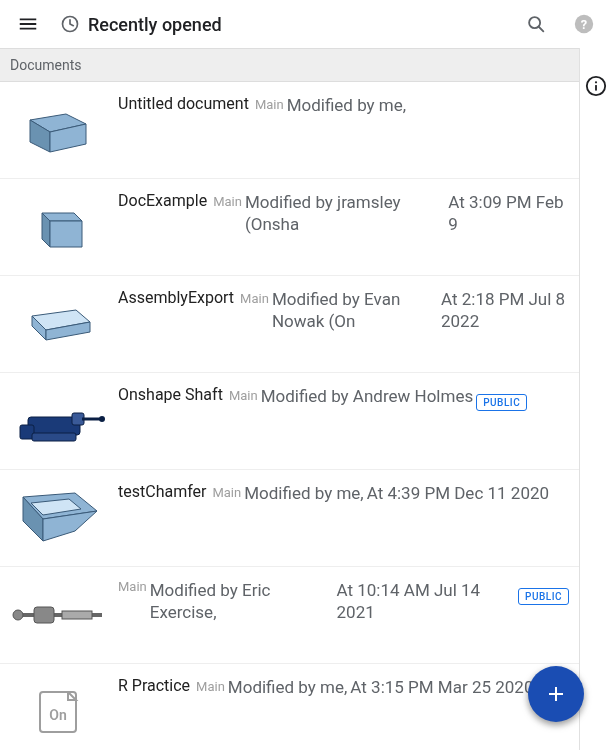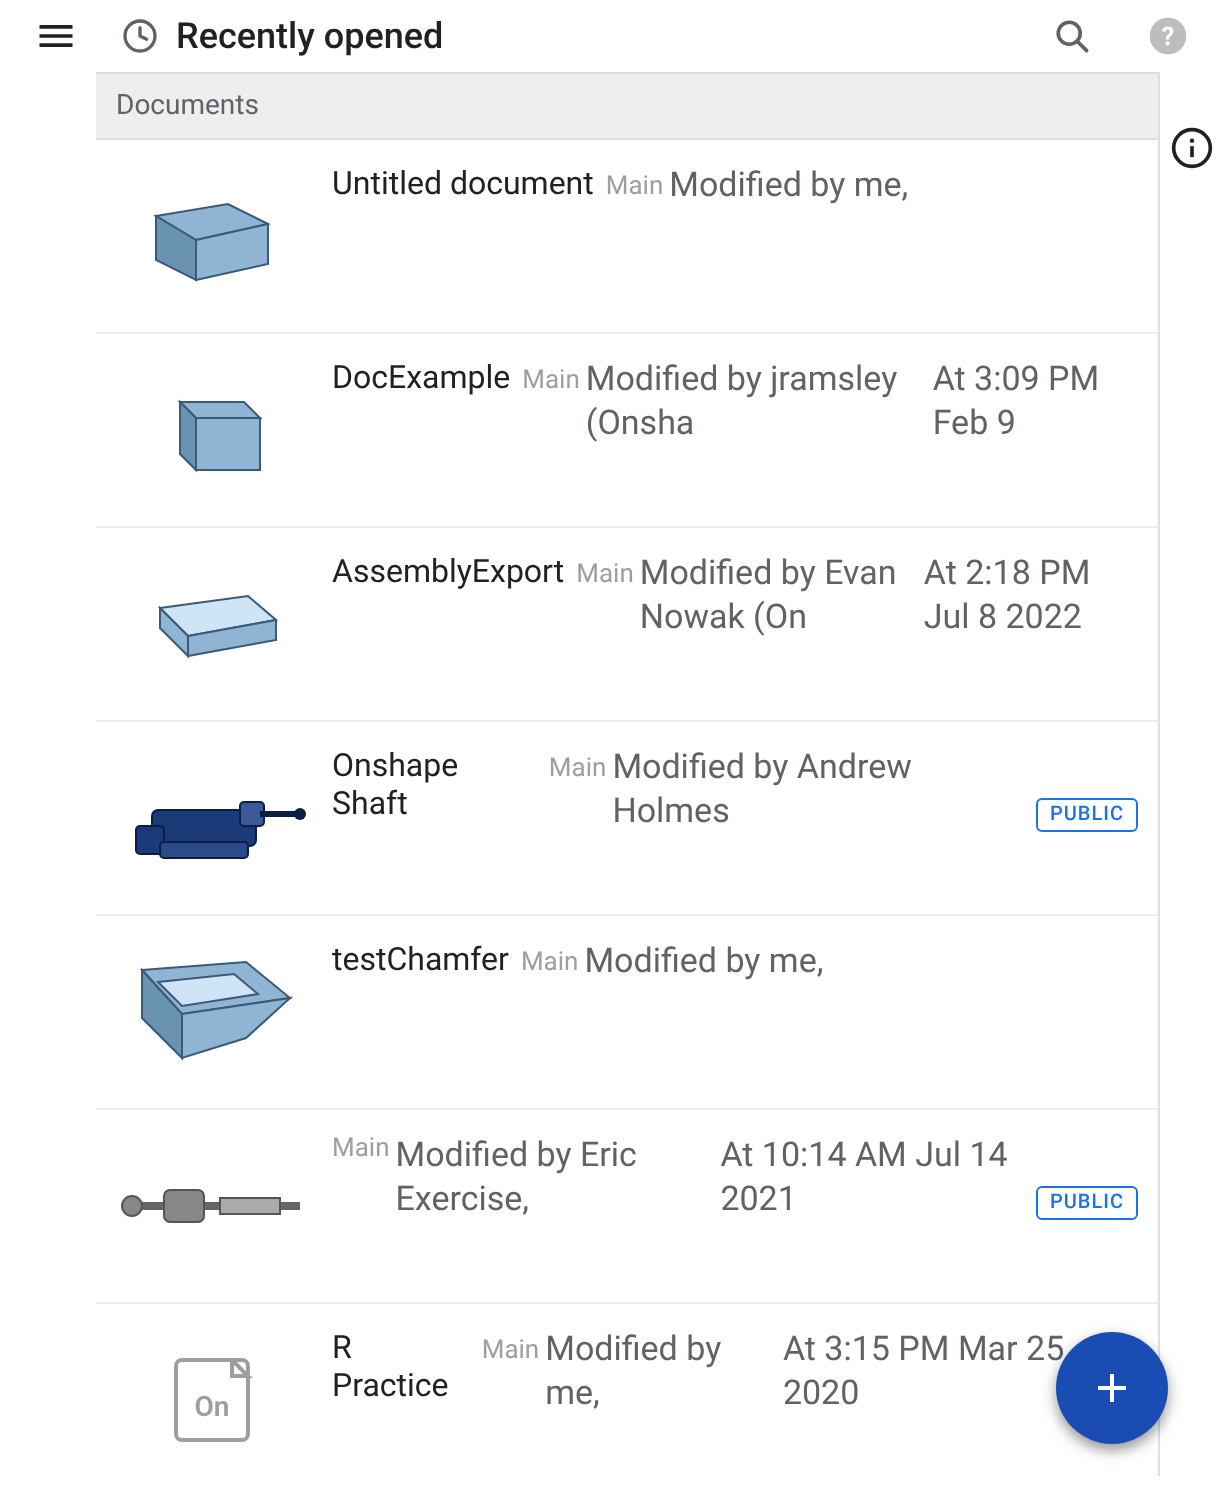--- a/index.html
+++ b/index.html
@@ -6,21 +6,21 @@
 body {
   font-family: Roboto, "Helvetica Neue", Arial, sans-serif;
   background: #fff;
   width: 612px;
   height: 750px;
   overflow: hidden;
   position: relative;
   color: #212121;
 }
 .topbar {
-  height: 36px;
+  height: 48px;
   display: flex;
   align-items: center;
   padding: 0 8px;
   gap: 8px;
 }
 .topbar-left { display: flex; align-items: center; gap: 12px; flex: 1; }
 .icon-btn {
   width: 40px; height: 40px;
   display: flex; align-items: center; justify-content: center;
   cursor: pointer; border-radius: 50%;
@@ -30,21 +30,20 @@
   font-size: 18px;
   font-weight: 500;
   color: #202124;
   display: flex;
   align-items: center;
   gap: 8px;
 }
 .content-wrap {
   display: flex;
   height: calc(750px - 48px);
-  padding-left: 48px;
 }
 .main-col {
   flex: 1;
   overflow-y: auto;
   border-right: 1px solid #e0e0e0;
 }
 .right-col {
   width: 32px;
   padding-top: 24px;
   display: flex;
@@ -93,21 +92,21 @@
 }
 .doc-branch {
   font-size: 13px;
   color: #9e9e9e;
 }
 .doc-modified {
   font-size: 17px;
   color: #5f6368;
   line-height: 1.3;
 }
-.doc-badges { margin-top: 22px; }
+.doc-badges { margin-top: 6px; }
 .badge-public {
   display: inline-block;
   font-size: 10px;
   font-weight: 500;
   color: #1a73e8;
   border: 1px solid #1a73e8;
   border-radius: 3px;
   padding: 2px 6px;
   letter-spacing: 0.5px;
 }
@@ -243,20 +242,21 @@
               <polygon points="30,32 84,24 62,44 30,54" fill="#8fb4d4" stroke="#3a5a78"></polygon>
               <polygon points="18,16 56,12 68,22 30,28" fill="#cfe4f5" stroke="#3a5a78"></polygon>
             </svg>
           </div>
           <div class="doc-meta">
             <div class="doc-title-row">
               <span class="doc-title">testChamfer</span>
               <span class="doc-branch">Main</span>
             </div>
             <div class="doc-modified">Modified by me,</div>
+            <div class="doc-modified">At 4:39 PM Dec 11 2020</div>
           </div>
         </div>
         <div class="doc-item">
           <div class="thumb">
             <svg width="96" height="40" viewBox="0 0 96 40">
               <line x1="4" y1="20" x2="92" y2="20" stroke="#666" stroke-width="4"></line>
               <rect x="24" y="12" width="20" height="16" rx="3" fill="#888" stroke="#555"></rect>
               <circle cx="8" cy="20" r="5" fill="#888" stroke="#555"></circle>
               <rect x="52" y="16" width="30" height="8" fill="#aaa" stroke="#555"></rect>
             </svg>

